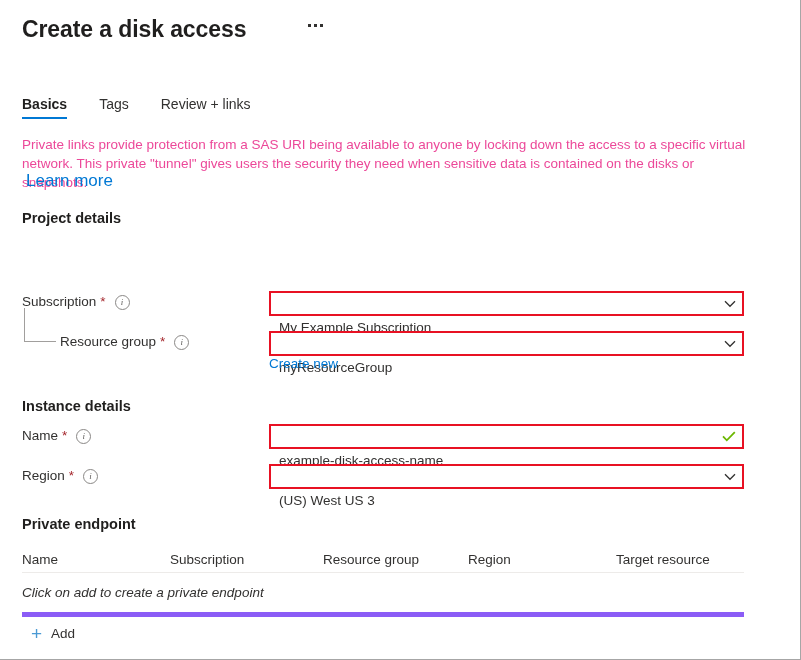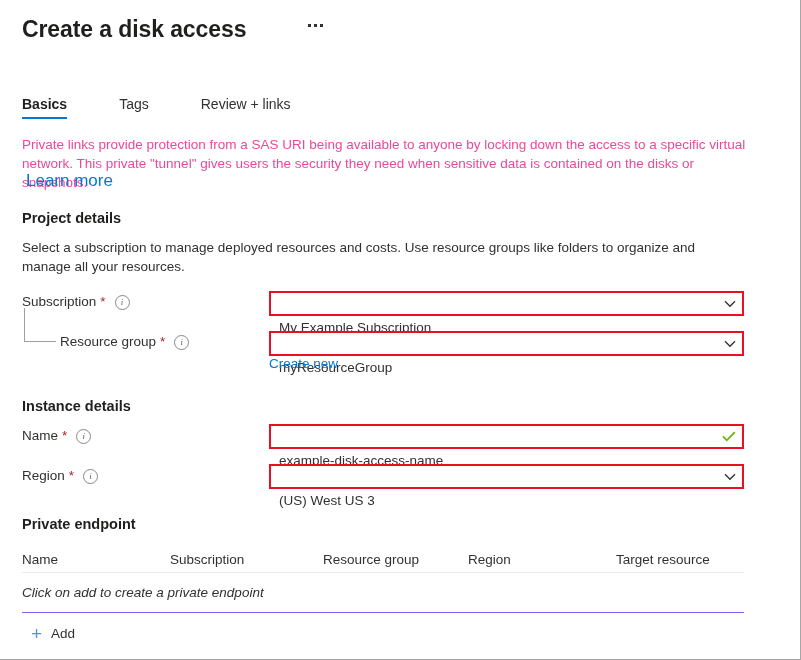--- a/index.html
+++ b/index.html
@@ -57,21 +57,20 @@
     display: block;
   }
 
   
   .tabs {
     position: absolute;
     left: 22px;
     top: 96px;
     display: flex;
     align-items: flex-end;
-    gap: 20px;
   }
   .tab {
     font-size: 14px;
     color: #323130;
     padding: 0 0 7px 0;
     margin-right: 32px;
     cursor: pointer;
     white-space: nowrap;
     position: relative;
   }
@@ -251,21 +250,21 @@
   .pe-col-0 { width: 148px; }
   .pe-col-1 { width: 153px; }
   .pe-col-2 { width: 145px; }
   .pe-col-3 { width: 148px; }
   .pe-col-4 { flex: 1; }
 
   .pe-empty-row {
     display: flex;
     align-items: center;
     height: 39px;
-    border-bottom: 1px solid #8b5cf6;
+    border-bottom: 5px solid #8b5cf6;
   }
   .pe-empty-text {
     font-size: 13.5px;
     font-style: italic;
     color: #323130;
   }
 
   .add-button {
     position: absolute;
     left: 27px;
@@ -305,21 +304,20 @@
   <div class="tabs">
     <div class="tab active">Basics</div>
     <div class="tab">Tags</div>
     <div class="tab">Review + links</div>
   </div>
 
   <div class="intro">Private links provide protection from a SAS URI being available to anyone by locking down the access to a specific virtual network. This private "tunnel" gives users the security they need when sensitive data is contained on the disks or snapshots.</div>
   <a class="learn-more">Learn more</a>
 
   <div class="section-title" id="project-details-title">Project details</div>
-  <div class="section-desc">Select a subscription to manage deployed resources and costs. Use resource groups like folders to organize and manage all your resources.</div>
 
   <div class="form-label" id="label-subscription">
     <span>Subscription</span>
     <span class="req-star">*</span>
     <span class="info-icon">i</span>
   </div>
 
   <div class="tree-connector"></div>
 
   <div class="form-label" id="label-resourcegroup">

